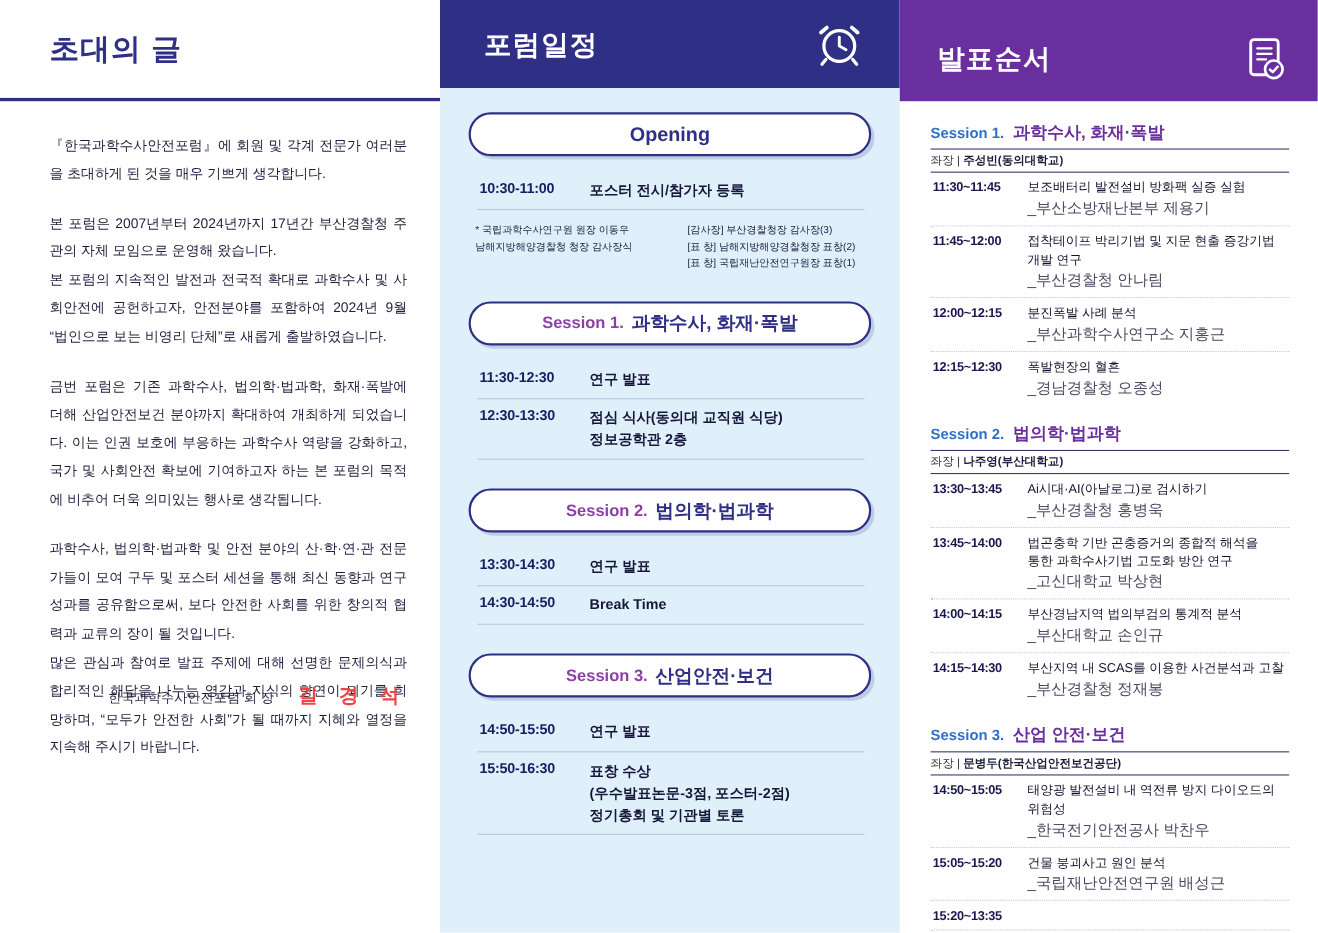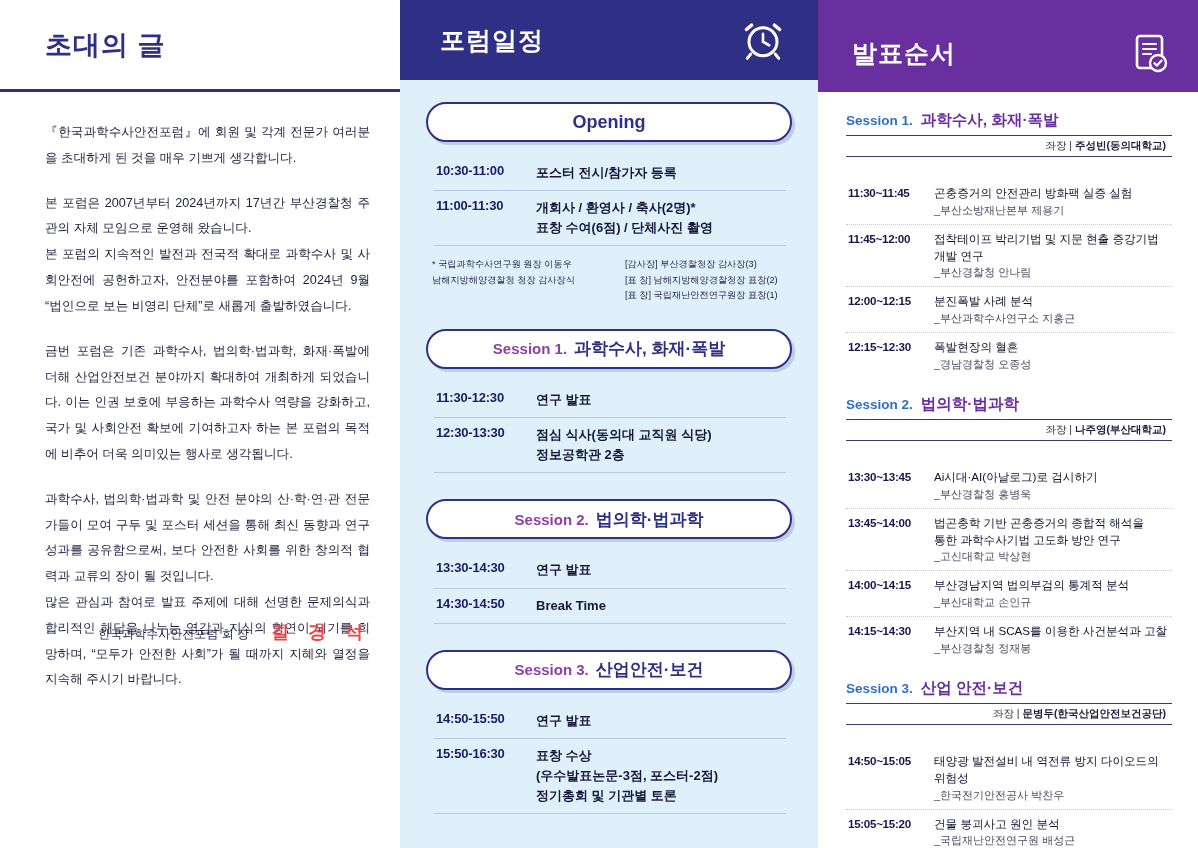--- a/index.html
+++ b/index.html
@@ -92,37 +92,37 @@
   .prog-head .icon-doc { width:34px; height:40px; }
 
   .prog-body { padding:18px 26px 0 28px; }
 
   .sess-title { display:flex; align-items:baseline; gap:8px; margin:0 0 4px 0; }
   .sess-title .n { font-size:13.5px; font-weight:bold; color:#2f6fc6; }
   .sess-title .t { font-size:15.5px; font-weight:bold; color:#6a2f9e; }
 
   .chair {
     border-top:1px solid #3a3a6e; border-bottom:1px solid #3a3a6e;
-    text-align:right; padding:3px 6px 3px 0;
-    font-size:10.5px; color:#1c1c3c; margin-bottom:22px;
+    padding:3px 6px 3px 0;
+    font-size:10.5px; color:#1c1c3c; margin-bottom:0;
   }
   .chair .label { color:#333; }
   .chair .who { font-weight:bold; }
 
   .ptable { margin:0 0 16px 0; }
   .prow { display:flex; align-items:flex-start; padding:6px 0 6px 2px; }
   .prow + .prow { border-top:1px dotted #c3c8d8; }
   .prow .pt {
     width:86px; flex:none;
     font-size:11.6px; font-weight:bold; color:#17174d;
     letter-spacing:-0.3px; padding-top:1px;
   }
   .prow .pd { flex:1; }
   .prow .pd .ttl { font-size:11.6px; color:#10102c; line-height:1.45; }
-  .prow .pd .aff { font-size:11px; color:#4a4a63; margin-top:1px; }
+  .prow .pd .aff { font-size:14px; color:#4a4a63; margin-top:1px; }
 </style>
 </head>
 <body>
 
 <div class="page">
 
   <section class="col-invite">
     <div class="invite-head">
       <h1>초대의 글</h1>
     </div>
@@ -158,25 +158,20 @@
     <div class="sched-body">
 
       <div class="pill opening">
         <span class="p-title">Opening</span>
       </div>
       <div class="rows">
         <div class="srow">
           <div class="t">10:30-11:00</div>
           <div class="d" style="white-space:pre-line">포스터 전시/참가자 등록</div>
         </div>
-        <div class="srow">
-          <div class="t">11:00-11:30</div>
-          <div class="d" style="white-space:pre-line">개회사 / 환영사 / 축사(2명)*
-표창 수여(6점) / 단체사진 촬영</div>
-        </div>
       </div>
       <div class="note">
         <div class="left" style="white-space:pre-line">* 국립과학수사연구원 원장 이동우
   남해지방해양경찰청 청장 감사장식</div>
         <div class="right" style="white-space:pre-line">[감사장] 부산경찰청장 감사장(3)
 [표  창] 남해지방해양경찰청장 표창(2)
 [표  창] 국립재난안전연구원장 표창(1)</div>
       </div>
 
       <div class="gap-md"></div>
@@ -256,21 +251,21 @@
         <span class="t">과학수사, 화재·폭발</span>
       </div>
       <div class="chair">
         <span class="label">좌장 |</span>
         <span class="who">주성빈(동의대학교)</span>
       </div>
       <div class="ptable">
         <div class="prow">
           <div class="pt">11:30~11:45</div>
           <div class="pd">
-            <div class="ttl" style="white-space:pre-line">곤충증거의 안전관리 방화팩 실증 실험</div>
+            <div class="ttl" style="white-space:pre-line">보조배터리 발전설비 방화팩 실증 실험</div>
             <div class="aff">_부산소방재난본부 제용기</div>
           </div>
         </div>
         <div class="prow">
           <div class="pt">11:45~12:00</div>
           <div class="pd">
             <div class="ttl" style="white-space:pre-line">접착테이프 박리기법 및 지문 현출 증강기법 개발 연구</div>
             <div class="aff">_부산경찰청 안나림</div>
           </div>
         </div>

